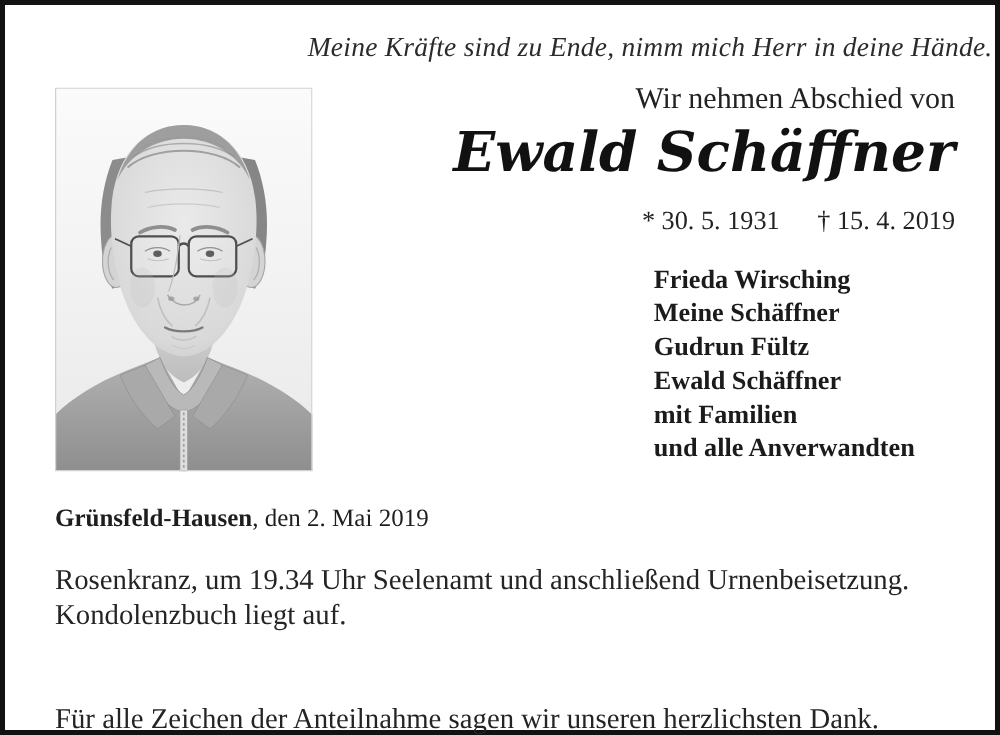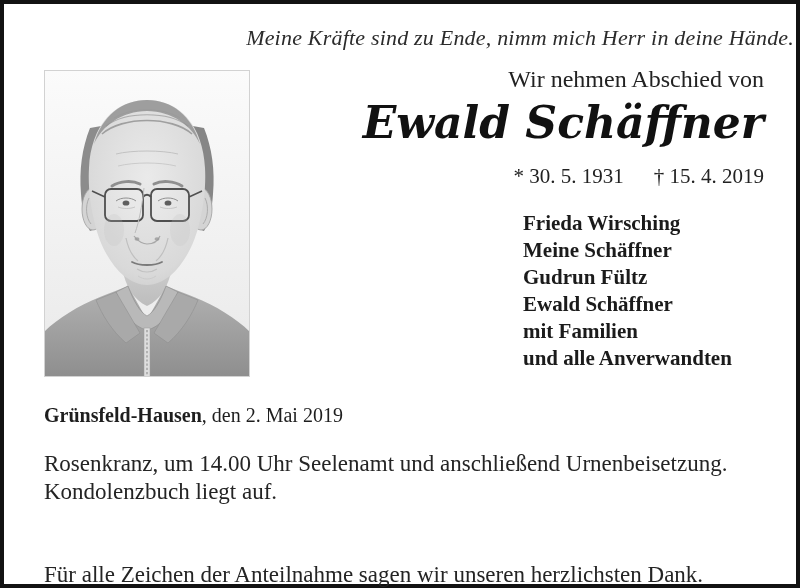--- a/index.html
+++ b/index.html
@@ -133,18 +133,18 @@
     <div>Meine Schäffner</div>
     <div>Gudrun Fültz</div>
     <div>Ewald Schäffner</div>
     <div>mit Familien</div>
     <div>und alle Anverwandten</div>
   </div>
 
   <div class="dateline"><b>Grünsfeld-Hausen</b><span>, den 2. Mai 2019</span></div>
 
   <div class="announce">
-    <div>Rosenkranz, um 14.00 Uhr Seelenamt und anschließend Urnenbeisetzung.</div>
+    <div>Rosenkranz, um 19.34 Uhr Seelenamt und anschließend Urnenbeisetzung.</div>
     <div>Kondolenzbuch liegt auf.</div>
   </div>
 
   <div class="thanks">Für alle Zeichen der Anteilnahme sagen wir unseren herzlichsten Dank.</div>
 </div>
 
 </body></html>

